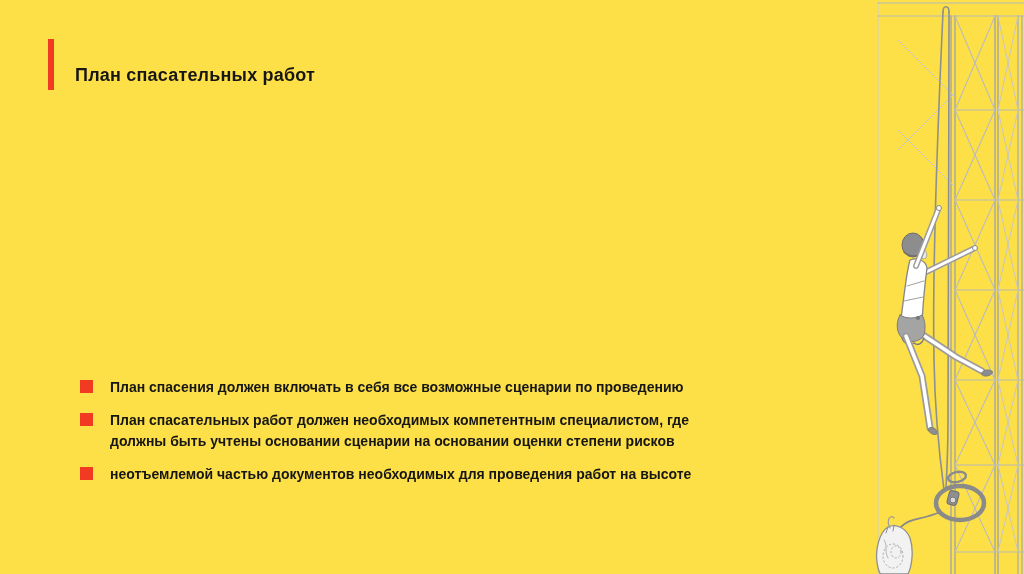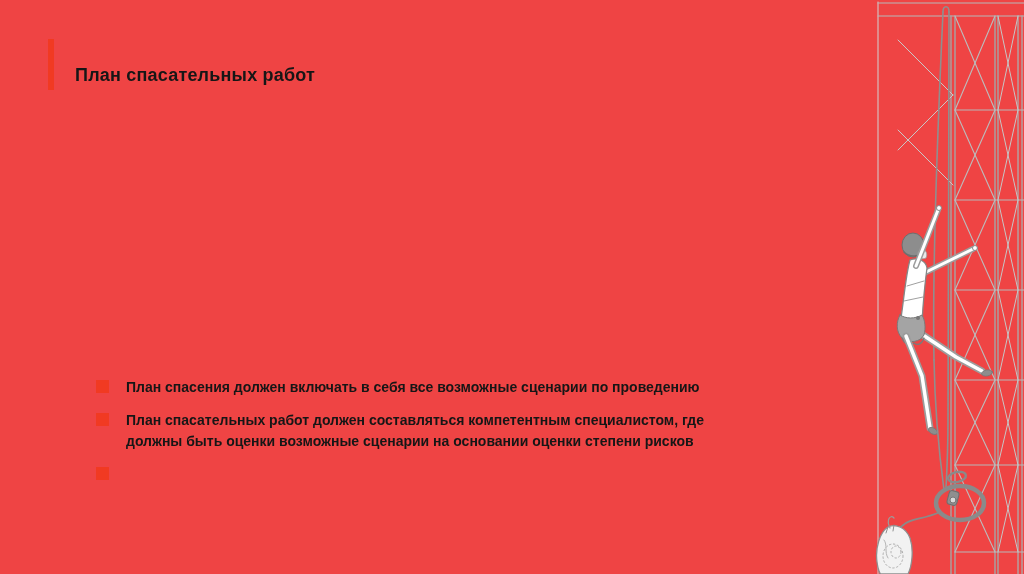--- a/index.html
+++ b/index.html
@@ -1,26 +1,26 @@
 <!DOCTYPE html>
 <html><head>
 <meta charset="utf-8">
 <style>
   html,body { margin:0; padding:0; background:#ffffff; }
   .slide {
-    position:relative; width:1024px; height:574px; background:#ef4444;
+    position:relative; width:1024px; height:574px; background:#fde047;
     overflow:hidden; font-family:"Liberation Sans","DejaVu Sans",sans-serif;
     color:#161616;
   }
   .accent-bar { position:absolute; left:48px; top:39px; width:6px; height:51px; }
   .page-title {
     position:absolute; left:75px; top:53px; font-size:18px; font-weight:bold;
     letter-spacing:.2px; color:#161616; white-space:nowrap;
   }
-  .bullets { position:absolute; left:96px; top:377px; }
+  .bullets { position:absolute; left:80px; top:377px; }
   .bullet { display:flex; align-items:flex-start; margin-bottom:12px; }
   .marker { width:13px; height:13px; margin:3px 17px 0 0; flex:none; }
   .bullet-text { font-size:14px; line-height:21px; font-weight:bold; color:#161616; }
   .bullet-text .line { white-space:nowrap; }
   .illustration { position:absolute; top:0; right:0; width:164px; height:574px; }
 </style>
 </head>
 <body>
 
 <div class="slide">
@@ -31,27 +31,28 @@
   <div class="bullets">
     <div class="bullet">
       <div class="marker" style="background: rgb(241, 58, 34);"></div>
       <div class="bullet-text">
         <div class="line">План спасения должен включать в себя все возможные сценарии по проведению</div>
       </div>
     </div>
     <div class="bullet">
       <div class="marker" style="background: rgb(241, 58, 34);"></div>
       <div class="bullet-text">
-        <div class="line">План спасательных работ должен составляться компетентным специалистом, где</div>
-        <div class="line">должны быть оценки возможные сценарии на основании оценки степени рисков</div>
+        <div class="line">План спасательных работ должен необходимых компетентным специалистом, где</div>
+        <div class="line">должны быть учтены основании сценарии на основании оценки степени рисков</div>
       </div>
     </div>
     <div class="bullet">
       <div class="marker" style="background: rgb(241, 58, 34);"></div>
       <div class="bullet-text">
+        <div class="line">неотъемлемой частью документов необходимых для проведения работ на высоте</div>
       </div>
     </div>
   </div>
 
   <svg class="illustration" viewBox="0 0 164 574" aria-hidden="true">
     <g fill="none" stroke-linecap="round" stroke-linejoin="round">
 
       <line x1="18" y1="2" x2="18" y2="574" stroke="#d2d2d2" stroke-width="1"></line>
 
       <line x1="18" y1="3" x2="164" y2="3" stroke="#b7b7b7" stroke-width="1.2"></line>

